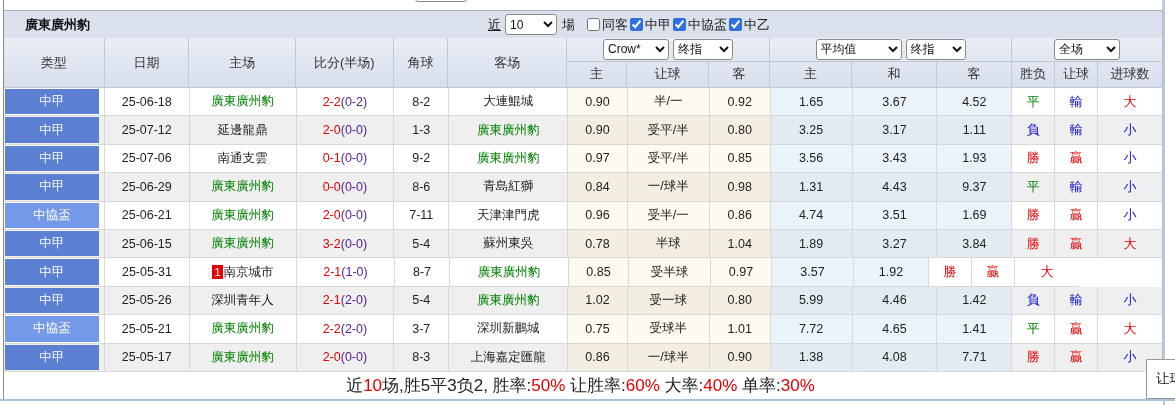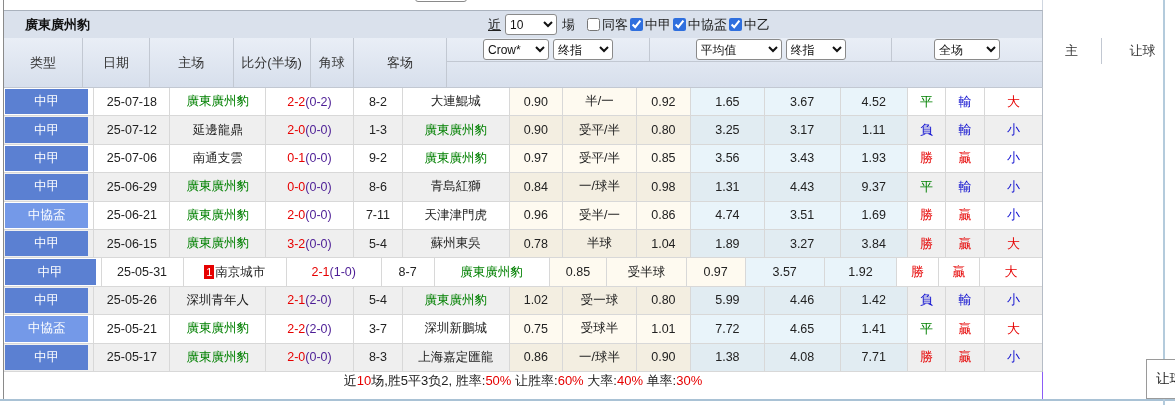--- a/index.html
+++ b/index.html
@@ -1,38 +1,38 @@
 <!DOCTYPE html>
 <html><head>
 <meta charset="utf-8">
 <style>
   *{margin:0;padding:0;box-sizing:border-box}
   body{font-family:"Liberation Sans","DejaVu Sans",sans-serif}
   .screen{position:relative;width:1175px;height:405px;overflow:hidden;background:#fff;color:#222;font-size:12.5px}
-  .panel{position:absolute;left:3px;top:0;width:1040px;border-left:1px solid #8a8a8a}
+  .panel{position:absolute;left:3px;top:0;width:1160px;border-left:1px solid #8a8a8a}
   
   .cut-strip{position:relative;height:10px;background:#fff;overflow:hidden;border-right:1px solid #cfd6e0}
   .cut-inner{position:absolute;top:-19px;left:394px}
   .cut-inner .controls{position:relative;left:0;top:0}
   
   .title-row{position:relative;height:28px;background:#dae1ec;border-top:1px solid #aab2bd;border-right:1px solid #b5bcc6;display:flex;align-items:center}
   .title{font-weight:bold;font-size:13px;padding-left:21px;color:#111}
   .controls{position:absolute;left:484px;top:0;height:100%;display:flex;align-items:center;font-size:13px;color:#222;white-space:nowrap}
   .controls .lbl{margin:0 5px 0 0}
   .link{text-decoration:underline;cursor:pointer;margin-right:4px}
   .sel{height:21px;font-size:12px;border:1px solid #8a8a8a;border-radius:3px;background:#fff;font-family:inherit;color:#111}
   .sel-count{width:52px}.sel-crow{width:66px}.sel-final{width:60px}.sel-avg{width:86px}.sel-full{width:66px}
   .cb{display:flex;align-items:center;margin-left:7px;cursor:pointer}
   .cb.league{margin-left:2px}
   .cb input{width:13px;height:13px;accent-color:#2f6fde;margin:0 2px 0 0}
   
   .header{display:flex;height:50px;background:linear-gradient(#e9eef6,#d7dfec);border-right:1px solid #b5bcc6;border-bottom:1px solid #c2c8d2}
   .hcell{border-right:1px solid #c2c8d2;display:flex;align-items:center;justify-content:center;font-size:13px;color:#333}
   .merged{height:50px}
-  .hdr-right{display:flex;flex-direction:row;width:595px}
+  .hdr-right{display:flex;flex-direction:column;width:595px}
   .grp-row{display:flex;height:24px}
   .grp{border-right:1px solid #c2c8d2;border-bottom:1px solid #c2c8d2;display:flex;align-items:center;justify-content:center;gap:4px}
   .grp:last-child{border-right:none}
   .lbl-row{display:flex;height:26px}
   .lbl-row .hcell:last-child{border-right:none}
   .w-type{width:101px}.w-date{width:85px}.w-home{width:107px}.w-score{width:98px}.w-corner{width:55px}.w-away{width:119px}
   .w-oh{width:60px}.w-hd{width:82px}.w-oa{width:61px}.w-ah{width:82px}.w-ad{width:85px}.w-aa{width:75px}
   .w-res{width:43px}.w-let{width:43px}.w-goal{width:64px}
   .w-crow-grp{width:203px}.w-avg-grp{width:242px}.w-full-grp{width:150px}
   
@@ -49,21 +49,21 @@
   .ht{color:#4c1d95}
   .rank-badge{display:none;background:#e60000;color:#fff;font-size:11px;line-height:14px;padding:0 2px;margin-right:1px}
   .rank-badge.show{display:inline-block}
   .trow .tint-crow{background:#fefaf0}
   .trow.even .tint-crow{background:#f3eee1}
   .trow .tint-avg{background:#e9f4fa}
   .trow.even .tint-avg{background:#e1ecf2}
   .outcome{font-size:13px}
   .c-r{color:#e60000}.c-g{color:#008000}.c-b{color:#0f0fd0}
   
-  .footer{height:27px;display:flex;justify-content:center;font-size:13px;background:#fff;border-right:1px solid #8b5cf6;color:#222}
+  .footer{height:27px;display:flex;align-items:center;justify-content:center;font-size:17px;background:#fff;border-right:6px solid #8b5cf6;color:#222}
   .footer .red{color:#e60000}
   
   .bottom-line{position:absolute;left:0;top:399px;width:1175px;height:2px;background:#a9c2d5}
   .right-line{position:absolute;left:1163px;top:0;width:2px;height:405px;background:#b4cbdc}
   .tooltip{position:absolute;left:1146px;top:359px;width:74px;height:40px;background:#fff;border:1px solid #9a9a9a;display:flex;align-items:center;padding-left:9px;font-size:13.5px;color:#222;z-index:5}
 </style>
 </head>
 <body>
 
 <div class="screen">
@@ -168,21 +168,21 @@
           <div class="hcell w-goal">进球数</div>
         </div>
       </div>
     </div>
 
     <div class="rows" id="rowsContainer">
         <div class="trow">
     <div class="cell w-type">
       <div class="type-pill">中甲</div>
     </div>
-    <div class="cell w-date">25-07-18</div>
+    <div class="cell w-date">25-06-18</div>
     <div class="cell w-home">
 
       <span class="team self">廣東廣州豹</span>
     </div>
     <div class="cell w-score">
       <span class="ft">2-2</span>
       <span class="ht">(0-2)</span>
     </div>
     <div class="cell w-corner">8-2</div>
     <div class="cell w-away">

